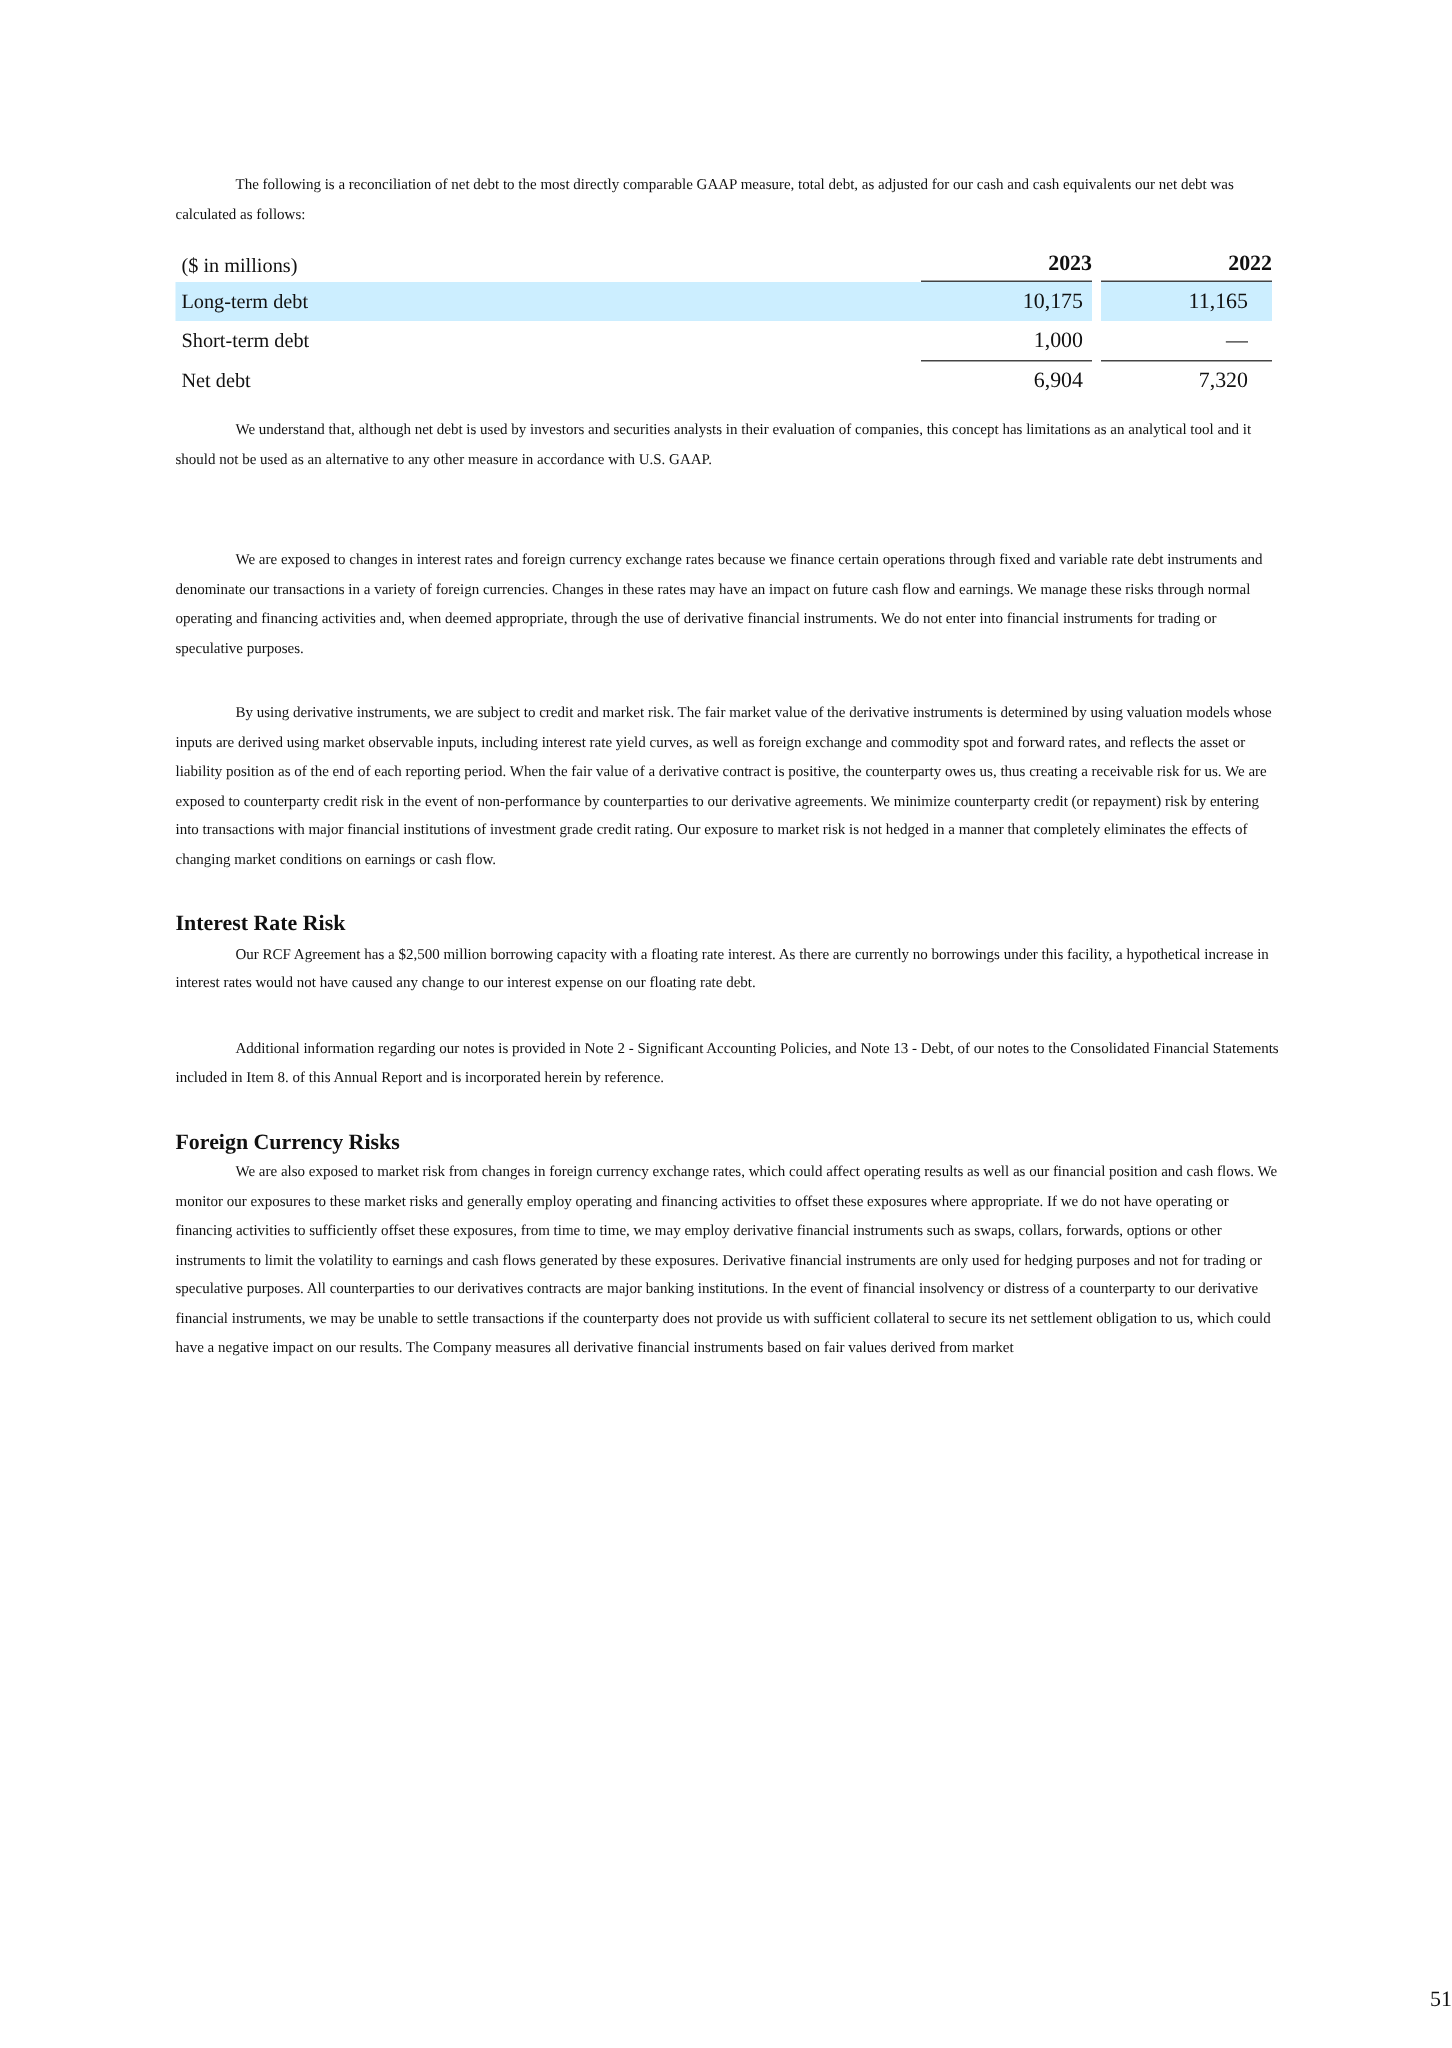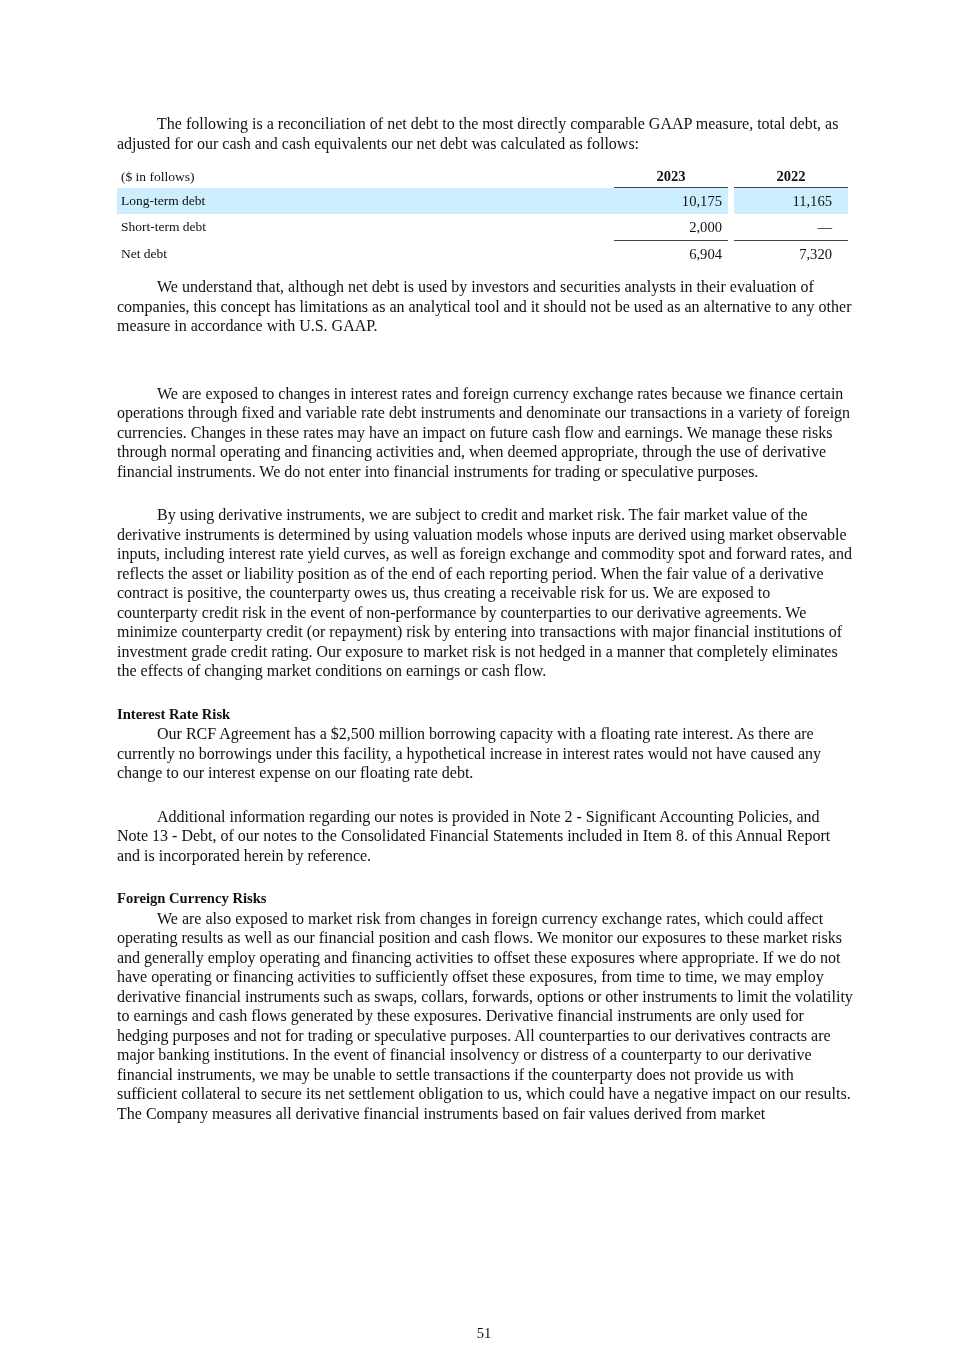--- a/index.html
+++ b/index.html
@@ -1,68 +1,68 @@
 <!DOCTYPE html>
 <html><head>
 <meta charset="utf-8">
 <style>
   html, body { margin: 0; padding: 0; background: #ffffff; }
   body { width: 968px; height: 1365px; position: relative; overflow: hidden;
          font-family: "Liberation Serif", serif; color: #111; }
   .page { position: absolute; left: 117px; top: 114px; width: 736px; }
-  p { margin: 0; font-size: 16px; line-height: 19.5px; }
+  p { margin: 0; font-size: 10px; line-height: 19.5px; }
   .indent { text-indent: 40px; }
   .heading { font-weight: bold; font-size: 14.6px; line-height: 19.5px; margin: 0; }
   table { border-collapse: separate; border-spacing: 0; width: 731px; margin-top: 12px; font-size: 13.5px; }
   td { padding: 0; height: 26px; vertical-align: middle; }
   td.label { padding-left: 4px; font-size: 13.5px; }
   td.num { text-align: right; font-size: 14.6px; padding-right: 6px; }
   td.num.c2022 { padding-right: 16px; }
   td.gap { width: 6px; background: #fff !important; }
   tr.shade td.label, tr.shade td.num { background: #cceeff; }
   tr.hdr td { height: 22px; }
-  tr.hdr td.yr { text-align: center; font-weight: bold; font-size: 14.6px; border-bottom: 1.5px solid #444; }
+  tr.hdr td.yr { text-align: right; font-weight: bold; font-size: 14.6px; border-bottom: 1.5px solid #444; }
   .top-rule td.num { border-top: 1.5px solid #444; }
   .col-label { width: 493px; }
   .col-n1 { width: 113px; }
   .col-n2 { width: 113px; }
   .sp-sm { height: 10px; }
   .sp-md { height: 19px; }
   .sp-lg { height: 24px; }
-  .footer { position: absolute; left: 0; width: 968px; top: 1325px; text-align: center; font-size: 14.6px; }
+  .footer { position: absolute; left: 0; width: 968px; top: 1325px; text-align: right; font-size: 14.6px; }
 </style>
 </head>
 <body>
 
 <div class="page">
   <p class="indent">The following is a reconciliation of net debt to the most directly comparable GAAP measure, total debt, as adjusted for our cash and cash equivalents our net debt was calculated as follows:</p>
 
   <table>
     <colgroup>
       <col class="col-label">
         <col class="col-n1">
         <col style="width:6px">
         <col class="col-n2">
     </colgroup>
     <tbody>
         <tr class="hdr">
-      <td class="label">($ in follows)</td>
+      <td class="label">($ in millions)</td>
       <td class="yr">2023</td>
       <td class="gap"></td>
       <td class="yr">2022</td>
     </tr>
     <tr class="shade">
       <td class="label">Long-term debt</td>
       <td class="num">10,175</td>
       <td class="gap"></td>
       <td class="num c2022">11,165</td>
     </tr>
     <tr>
       <td class="label">Short-term debt</td>
-      <td class="num">2,000</td>
+      <td class="num">1,000</td>
       <td class="gap"></td>
       <td class="num c2022">—</td>
     </tr>
     <tr class="top-rule">
       <td class="label">Net debt</td>
       <td class="num">6,904</td>
       <td class="gap"></td>
       <td class="num c2022">7,320</td>
     </tr>
   </tbody>

